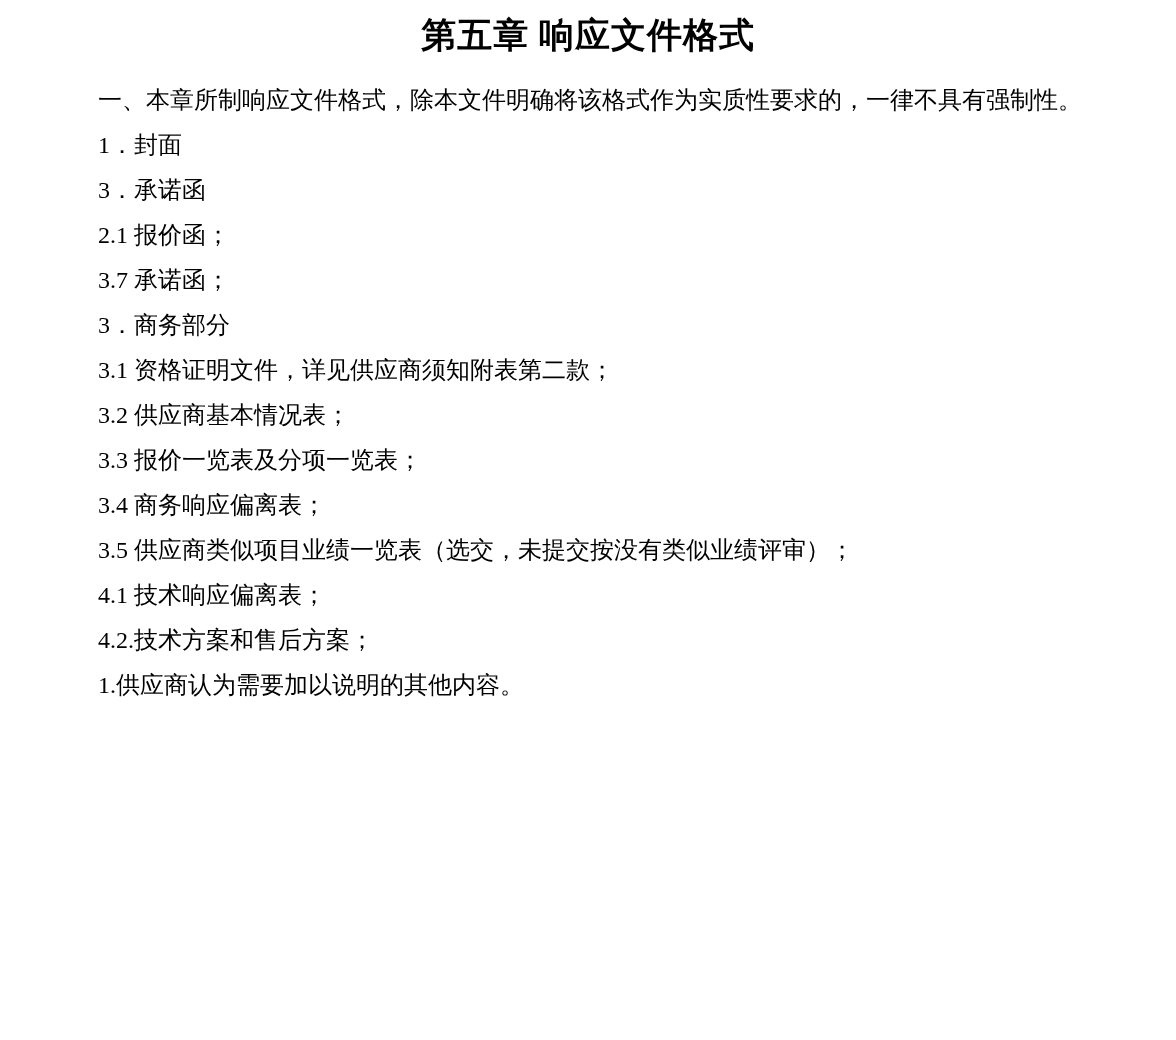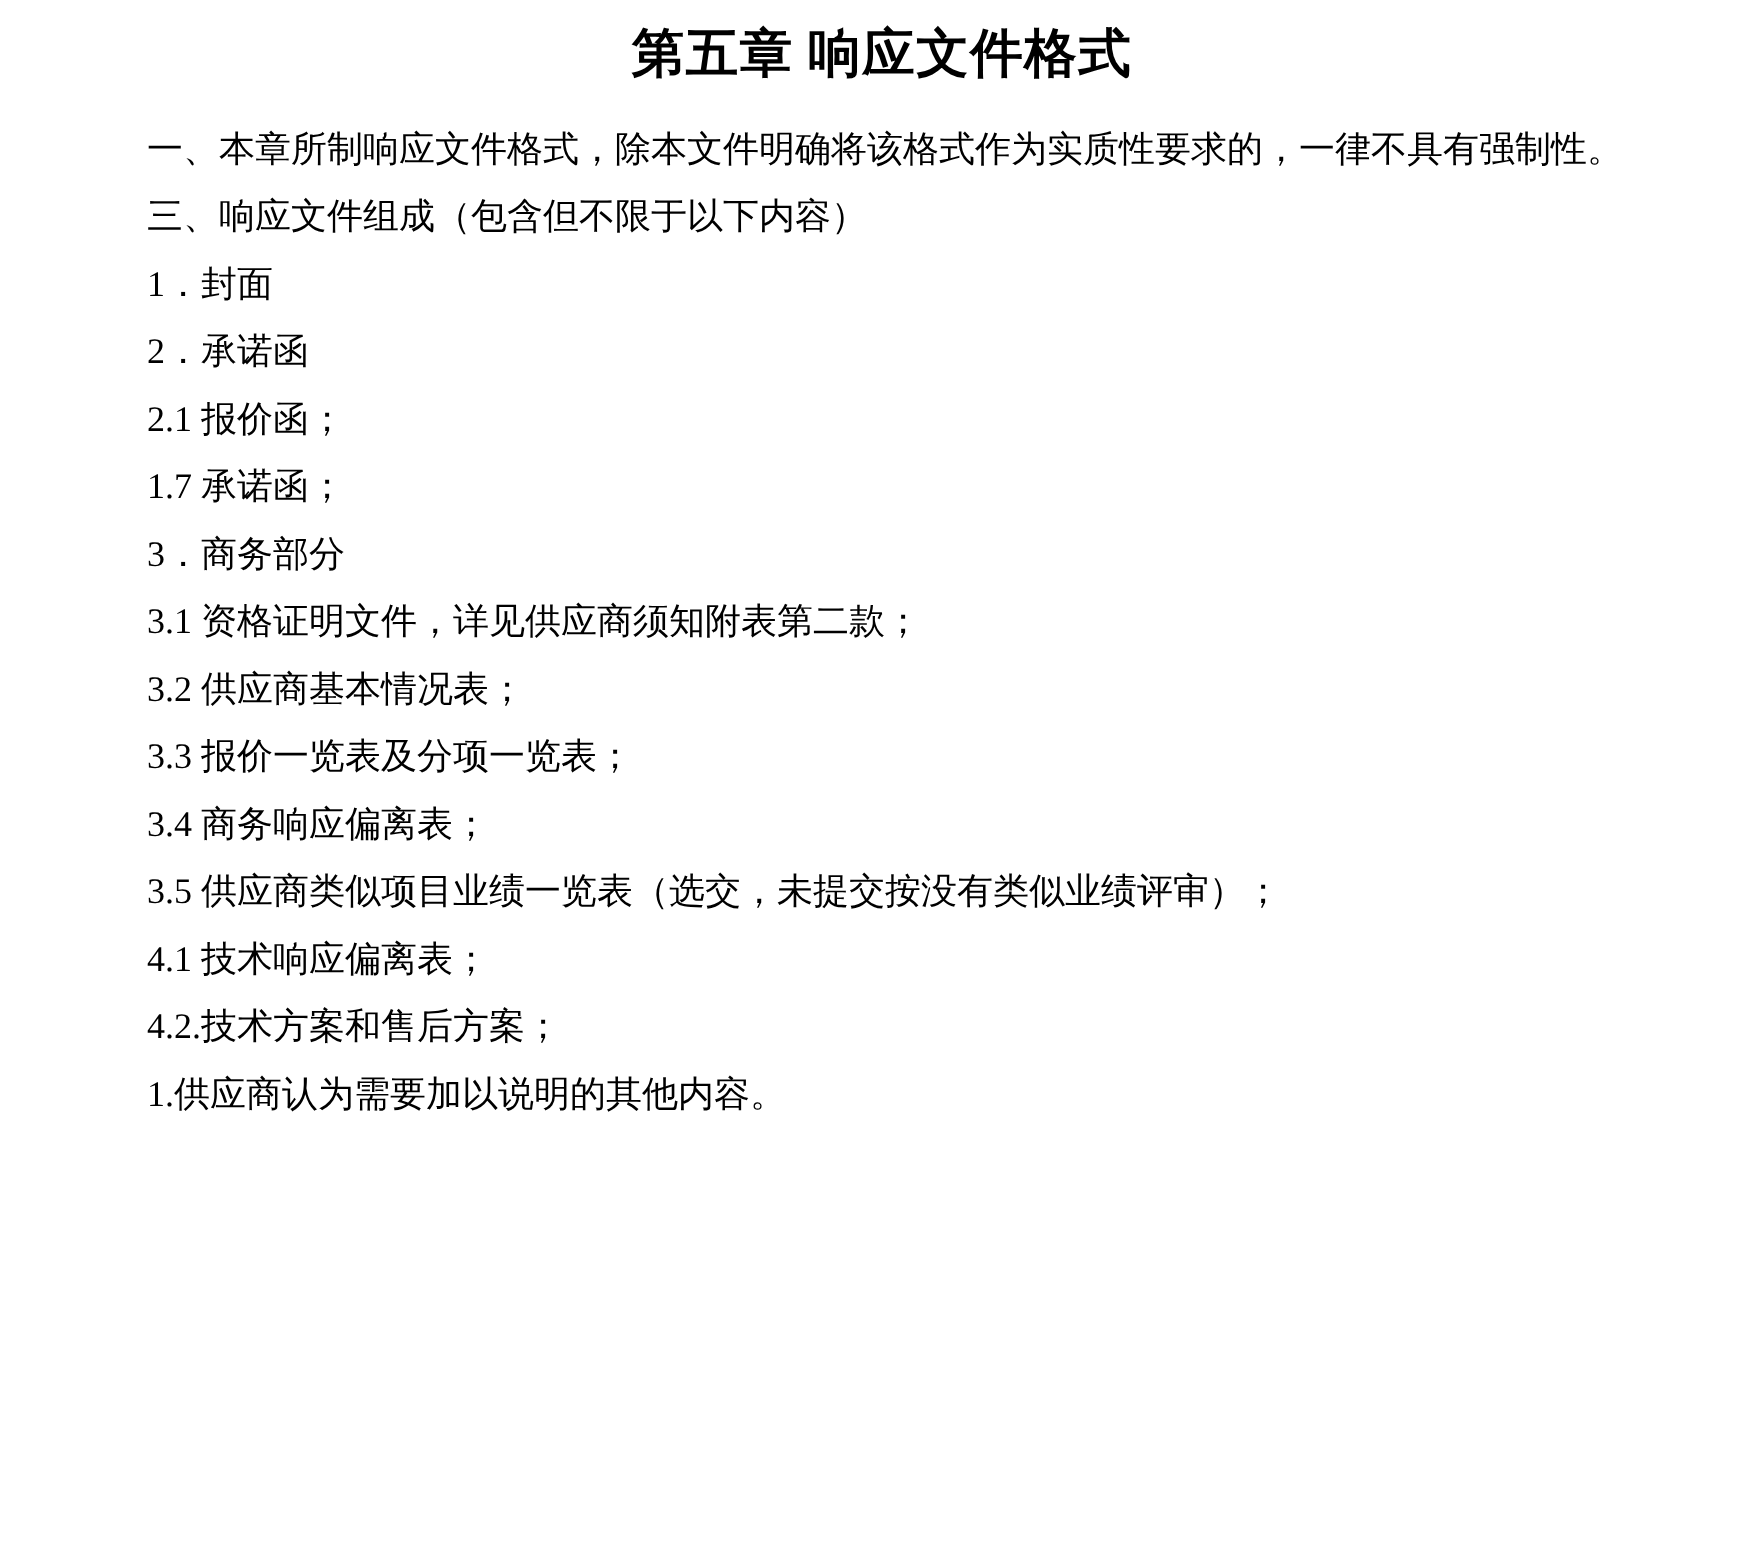--- a/index.html
+++ b/index.html
@@ -44,26 +44,25 @@
   }
 </style>
 </head>
 <body>
 
 <div class="page">
   <h1 class="doc-title">第五章 响应文件格式</h1>
 
   <div class="doc-body">
     <p class="para">一、本章所制响应文件格式，除本文件明确将该格式作为实质性要求的，一律不具有强制性。</p>
-    <p class="para">三、响应文件组成（包含但不限于以下内容）</p>
 
     <p class="para bold">1．封面</p>
-    <p class="para bold">2．承诺函</p>
+    <p class="para bold">3．承诺函</p>
     <p class="para">2.1 报价函；</p>
-    <p class="para">1.7 承诺函；</p>
+    <p class="para">3.7 承诺函；</p>
     <p class="para bold">3．商务部分</p>
     <p class="para">3.1 资格证明文件，详见供应商须知附表第二款；</p>
     <p class="para">3.2 供应商基本情况表；</p>
     <p class="para">3.3 报价一览表及分项一览表；</p>
     <p class="para">3.4 商务响应偏离表；</p>
     <p class="para">3.5 供应商类似项目业绩一览表（选交，未提交按没有类似业绩评审）；</p>
     <p class="para">4.1 技术响应偏离表；</p>
     <p class="para">4.2.技术方案和售后方案；</p>
     <p class="para bold">1.供应商认为需要加以说明的其他内容。</p>
   </div>

